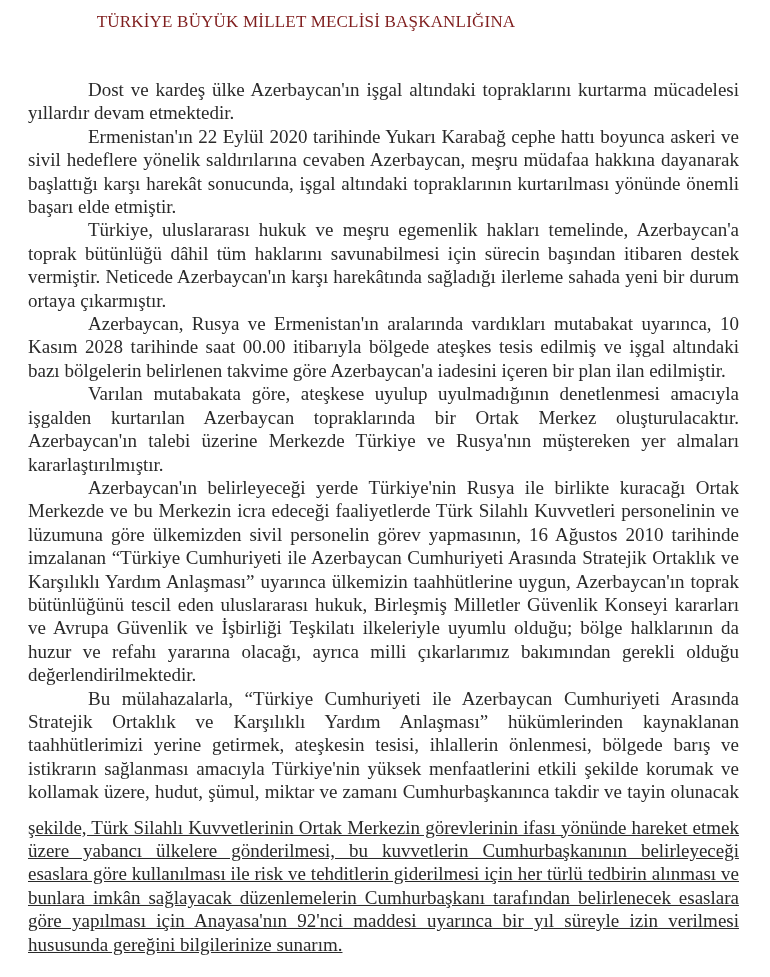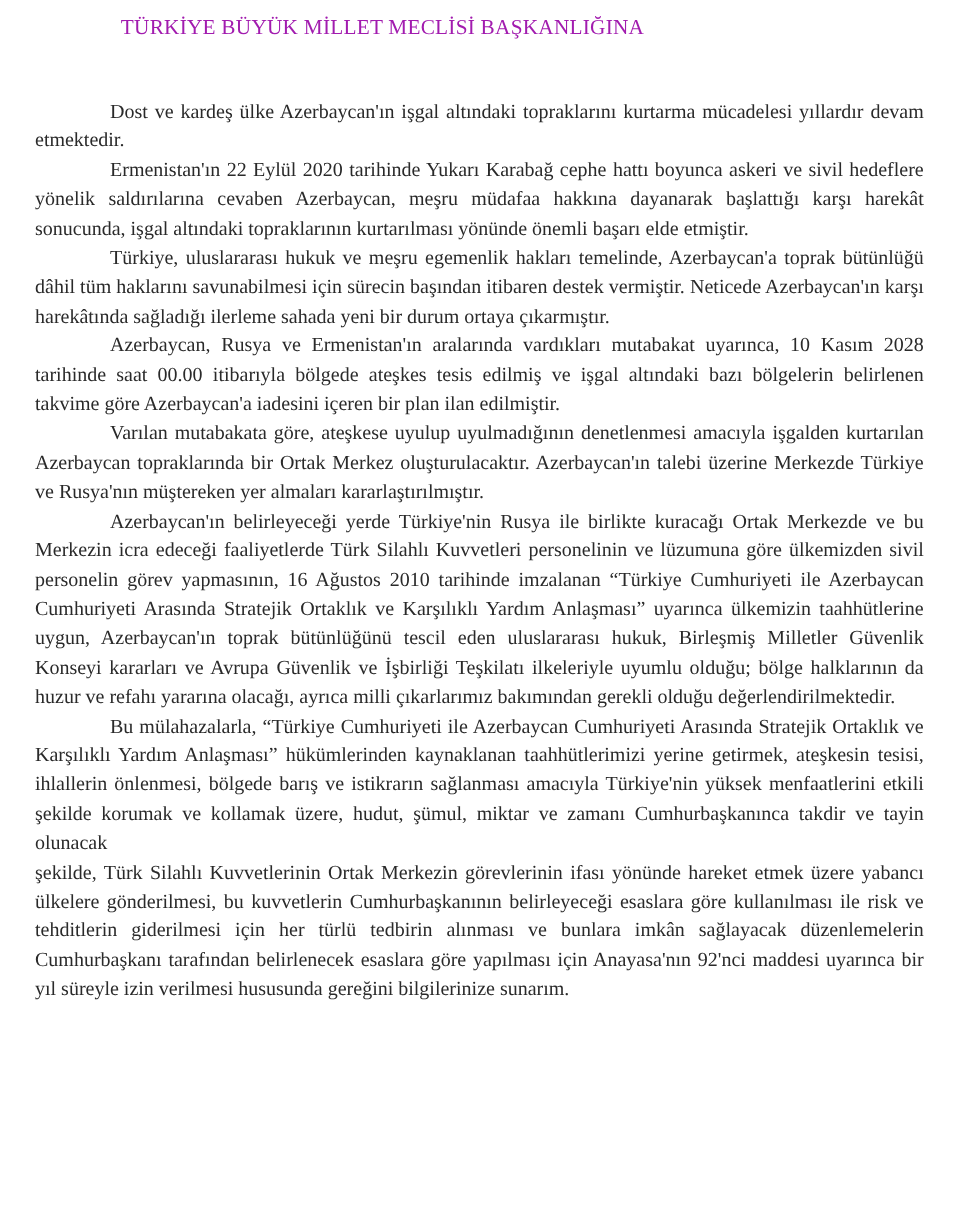--- a/index.html
+++ b/index.html
@@ -1,23 +1,23 @@
 <!DOCTYPE html>
 <html><head>
 <meta charset="utf-8">
 <style>
   html, body { margin: 0; padding: 0; background: #ffffff; }
   body { width: 770px; height: 977px; overflow: hidden; position: relative;
          font-family: "Liberation Serif", "DejaVu Serif", serif; color: #2a2a2a; }
   .title { position: absolute; top: 12px; left: 0; width: 612px; text-align: center;
-           font-size: 17px; letter-spacing: 0.2px; color: #a21caf; }
-  .body { position: absolute; top: 78px; left: 28px; width: 711px; font-size: 16px;
+           font-size: 17px; letter-spacing: 0.2px; color: #7f1d1d; }
+  .body { position: absolute; top: 78px; left: 28px; width: 711px; font-size: 19px;
           line-height: 23.4px; text-align: justify; }
   .body p { margin: 0; text-indent: 60px; }
-  .body p.gap { text-indent: 0; }
+  .body p.gap { margin-top: 12px; text-indent: 0; text-decoration: underline; }
   .body p.last-line { text-align-last: justify; }
 </style>
 </head>
 <body>
 
 <div class="title">TÜRKİYE BÜYÜK MİLLET MECLİSİ BAŞKANLIĞINA</div>
 
 <div class="body">
   <p>Dost ve kardeş ülke Azerbaycan'ın işgal altındaki topraklarını kurtarma mücadelesi yıllardır devam etmektedir.</p>
   <p>Ermenistan'ın 22 Eylül 2020 tarihinde Yukarı Karabağ cephe hattı boyunca askeri ve sivil hedeflere yönelik saldırılarına cevaben Azerbaycan, meşru müdafaa hakkına dayanarak başlattığı karşı harekât sonucunda, işgal altındaki topraklarının kurtarılması yönünde önemli başarı elde etmiştir.</p>

